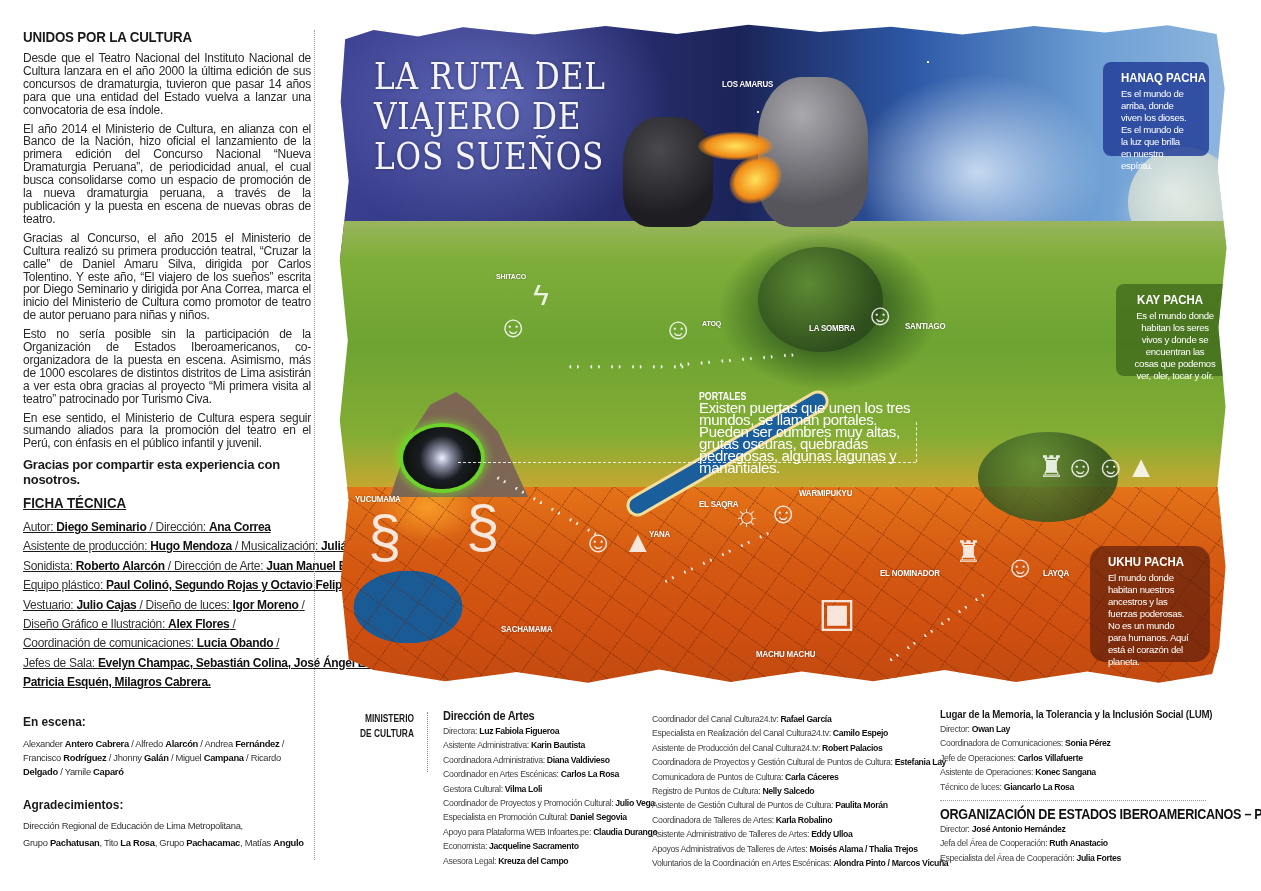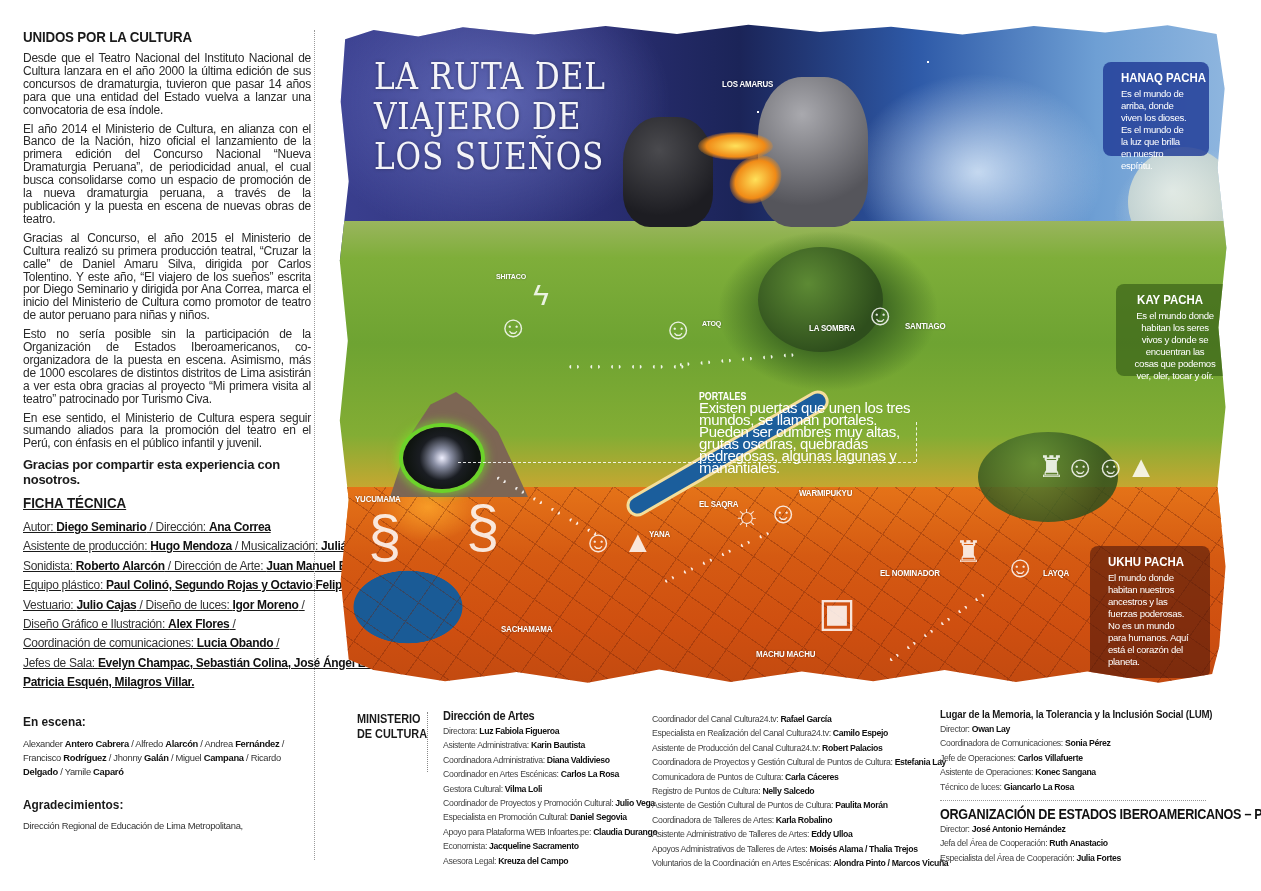--- a/index.html
+++ b/index.html
@@ -75,21 +75,21 @@
            text-shadow: 0 0 4px rgba(0,0,0,0.35); font-weight: normal; }
 
   .char-label { position: absolute; color: #ffffff; font-size: 9px; font-weight: bold; letter-spacing: -0.2px;
                 transform: scaleX(0.88); transform-origin: left; white-space: nowrap; text-shadow: 0 0 2px rgba(0,0,0,0.45); }
 
   .info-box { position: absolute; border-radius: 8px; padding: 8px 18px; color: #fff; }
   .info-box .ttl { font-size: 13px; font-weight: bold; transform: scaleX(0.88); transform-origin: left; white-space: nowrap; margin-bottom: 3px; }
   .info-box .txt { font-size: 9.6px; line-height: 12px; letter-spacing: -0.3px; }
   .box-hanaq { left: 765px; top: 40px; width: 106px; height: 94px; background: rgba(32,58,150,0.82); }
   .box-kay   { left: 778px; top: 262px; width: 118px; height: 92px; background: rgba(60,100,25,0.72); text-align: center; }
-  .box-ukhu  { left: 752px; top: 524px; width: 120px; height: 132px; background: rgba(80,25,12,0.62); }
+  .box-ukhu  { left: 752px; top: 524px; width: 120px; height: 116px; background: rgba(80,25,12,0.62); border-radius: 15px; }
 
   .portales { position: absolute; left: 361px; top: 369px; width: 228px; color: #fff; }
   .portales .ttl { font-size: 10px; font-weight: bold; transform: scaleX(0.88); transform-origin: left; }
   .portales .txt { font-size: 15px; line-height: 12px; letter-spacing: -0.35px; }
 
   .dash-line { position: absolute; left: 120px; top: 440px; width: 458px; border-top: 1.6px dashed rgba(255,255,255,0.85); }
   .dash-v { position: absolute; left: 578px; top: 400px; height: 40px; border-left: 1.6px dashed rgba(255,255,255,0.85); }
 
   .portal-cave { position: absolute; left: 40px; top: 370px; width: 150px; height: 105px; }
   .cave-rock { position: absolute; inset: 0; background: #7d6654; clip-path: polygon(8% 100%, 22% 40%, 35% 12%, 52% 0%, 62% 10%, 80% 38%, 100% 100%); }
@@ -100,21 +100,21 @@
 
   .dragon { position: absolute; width: 90px; height: 110px; border-radius: 40% 40% 30% 30%; }
   .dragon-dark { left: 285px; top: 95px; background: radial-gradient(circle at 40% 30%, #4a4a4e, #1d1d22 70%); }
   .dragon-grey { left: 420px; top: 55px; width: 110px; height: 150px; background: radial-gradient(circle at 40% 25%, #a9a9ae, #55555b 70%); }
   .fire { position: absolute; left: 360px; top: 110px; width: 75px; height: 28px; border-radius: 50%; background: radial-gradient(ellipse, #ffe15a, #f08a16 55%, rgba(230,80,20,0) 75%); }
   .fire2 { left: 390px; top: 135px; width: 55px; height: 45px; transform: rotate(-35deg); }
   .moon { position: absolute; left: 790px; top: 125px; width: 110px; height: 110px; border-radius: 50%; background: radial-gradient(circle at 40% 40%, #eef2e6, #c9d4c9 70%, #a9b9c2); opacity: 0.8; }
   .tree { position: absolute; border-radius: 50%; background: radial-gradient(circle at 40% 35%, #5d8a34, #2e4e1c 70%); }
 
   
-  .ministerio { position: absolute; left: 346px; top: 711px; text-align: right; width: 68px; font-weight: bold; font-size: 13px; line-height: 15px; color: #1a1a1a; }
+  .ministerio { position: absolute; left: 346px; top: 711px; text-align: right; width: 68px; font-weight: bold; font-size: 10px; line-height: 15px; color: #1a1a1a; }
   .ministerio span { display: block; transform: scaleX(0.84); transform-origin: right; white-space: nowrap; }
   .mini-divider { position: absolute; left: 427px; top: 712px; height: 60px; border-left: 1.4px dotted #888; }
   .credits { position: absolute; font-size: 8.7px; line-height: 14.4px; color: #444; letter-spacing: -0.35px; white-space: nowrap; }
   .credits .ttl { font-size: 12.5px; font-weight: bold; color: #1a1a1a; transform: scaleX(0.88); transform-origin: left; white-space: nowrap; line-height: 14px; margin-bottom: 1px; }
   .cred-a { left: 443px; top: 709px; }
   .cred-b { left: 652px; top: 712px; }
   .cred-c { left: 940px; top: 707px; }
   .cred-c .ttl { font-size: 11px; letter-spacing: -0.2px; }
   .oei-divider { border-top: 1.3px dotted #999; width: 266px; margin: 6px 0 4px 0; }
   .cred-c .ttl2 { font-size: 15px; font-weight: bold; color: #111; transform: scaleX(0.84); transform-origin: left; white-space: nowrap; line-height: 17px; }
@@ -136,33 +136,34 @@
   <h2 style="margin-bottom:6px;">FICHA TÉCNICA</h2>
   <div id="ficha-lines">
       <div class="line"><span>Autor: </span><b>Diego Seminario</b><span> / Dirección: </span><b>Ana Correa</b></div>
       <div class="line"><span>Asistente de producción: </span><b>Hugo Mendoza</b><span> / Musicalización: </span><b>Julián Vargas</b><span> /</span></div>
       <div class="line"><span>Sonidista: </span><b>Roberto Alarcón</b><span> / Dirección de Arte: </span><b>Juan Manuel Bermúdez</b><span> /</span></div>
       <div class="line"><span>Equipo plástico: </span><b>Paul Colinó, Segundo Rojas y Octavio Felipe</b><span> /</span></div>
       <div class="line"><span>Vestuario: </span><b>Julio Cajas</b><span> / Diseño de luces: </span><b>Igor Moreno</b><span> /</span></div>
       <div class="line"><span>Diseño Gráfico e Ilustración: </span><b>Alex Flores</b><span> /</span></div>
       <div class="line"><span>Coordinación de comunicaciones: </span><b>Lucia Obando</b><span> /</span></div>
       <div class="line"><span>Jefes de Sala: </span><b>Evelyn Champac, Sebastián Colina, José Ángel Espinoza,</b></div>
-      <div class="line"><span></span><b>Patricia Esquén, Milagros Villar.</b></div>
+      <div class="line"><span></span><b>Patricia Esquén, Milagros Cabrera.</b></div>
     </div>
 </section>
 
 <section class="escena">
   <h3>En escena:</h3>
   <div class="txt" id="cast-list"><span>Alexander </span><b>Antero Cabrera</b><span> / </span><span>Alfredo </span><b>Alarcón</b><span> / </span><span>Andrea </span><b>Fernández</b><span> / </span><span>Francisco </span><b>Rodríguez</b><span> / </span><span>Jhonny </span><b>Galán</b><span> / </span><span>Miguel </span><b>Campana</b><span> / </span><span>Ricardo </span><b>Delgado</b><span> / </span><span>Yamile </span><b>Caparó</b></div>
 </section>
 
 <section class="agrad">
   <h3>Agradecimientos:</h3>
   <div class="txt">
     <div>Dirección Regional de Educación de Lima Metropolitana,</div>
+    <div id="agrad-line2"><span>Grupo </span><b>Pachatusan</b><span>, Tito </span><b>La Rosa</b><span>, Grupo </span><b>Pachacamac</b><span>, Matías </span><b>Angulo</b></div>
   </div>
 </section>
 
 <div class="v-divider"></div>
 
 <section class="map">
   <div class="sky"></div>
   <div class="stars"></div>
   <div class="moon"></div>
   <div class="meadow"></div>

